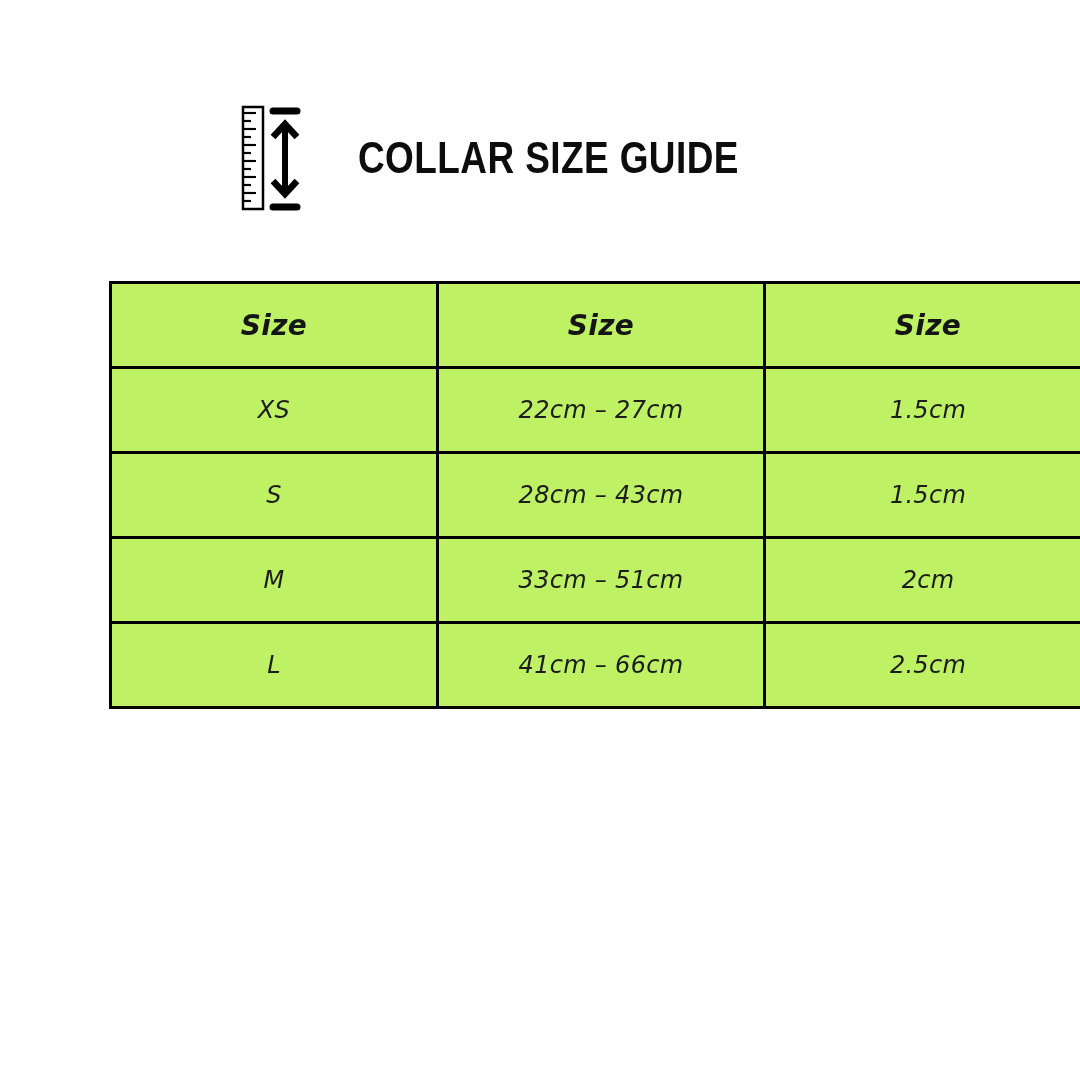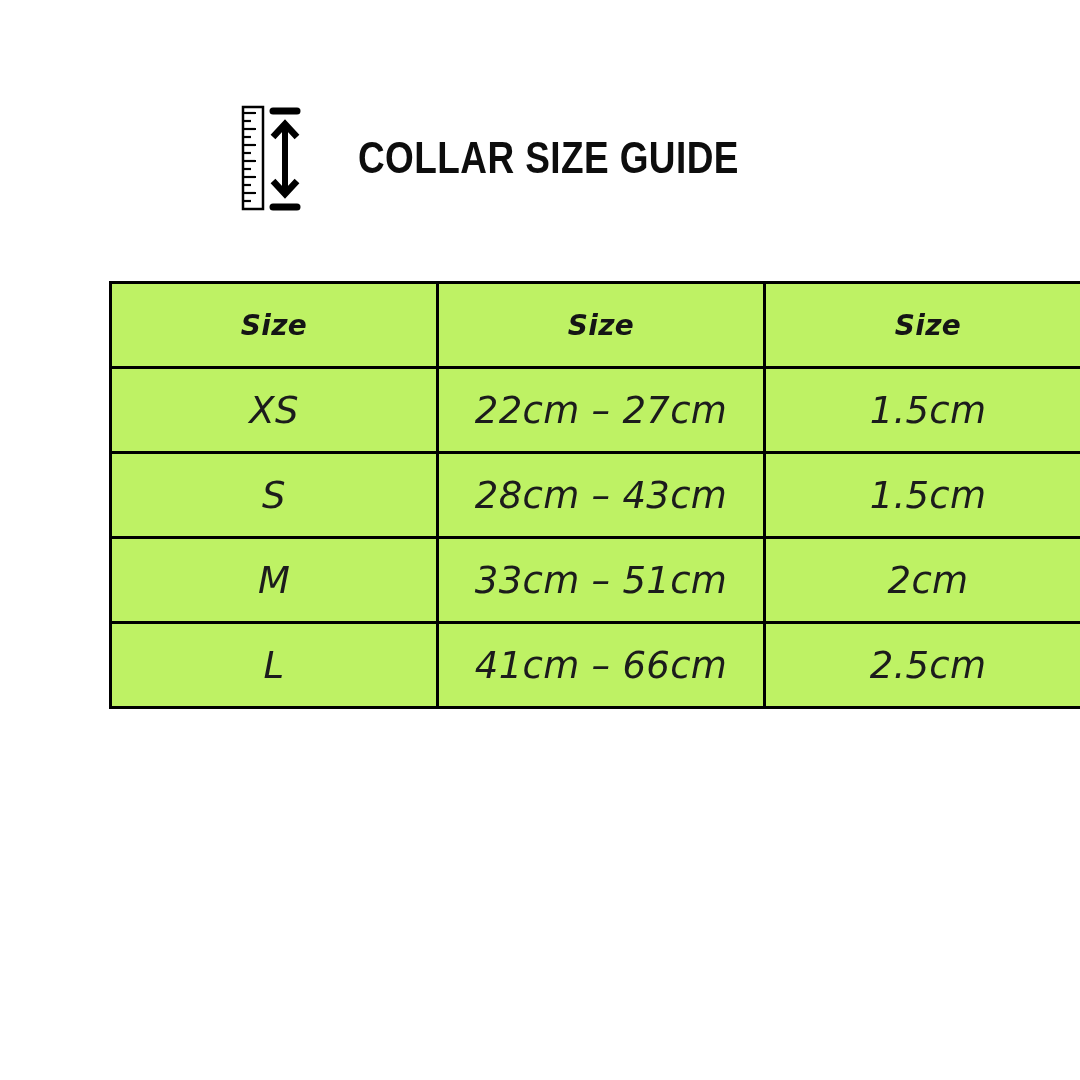--- a/index.html
+++ b/index.html
@@ -56,21 +56,21 @@
     height: 82px;
     padding: 0;
   }
   .size-table th {
     font-size: 28px;
     font-weight: 700;
     color: #151515;
     letter-spacing: 0.3px;
   }
   .size-table td {
-    font-size: 37px;
+    font-size: 24px;
     font-weight: 400;
     color: #1c1c1c;
     letter-spacing: 0.3px;
   }
 </style>
 </head>
 <body>
 
 <div id="canvas">
 

